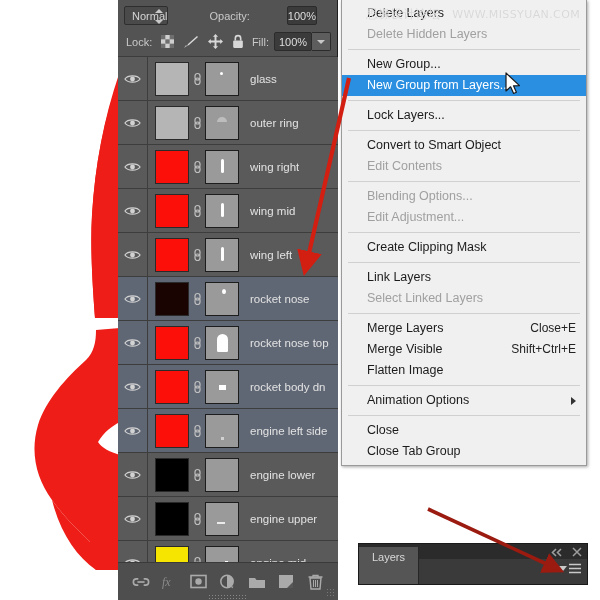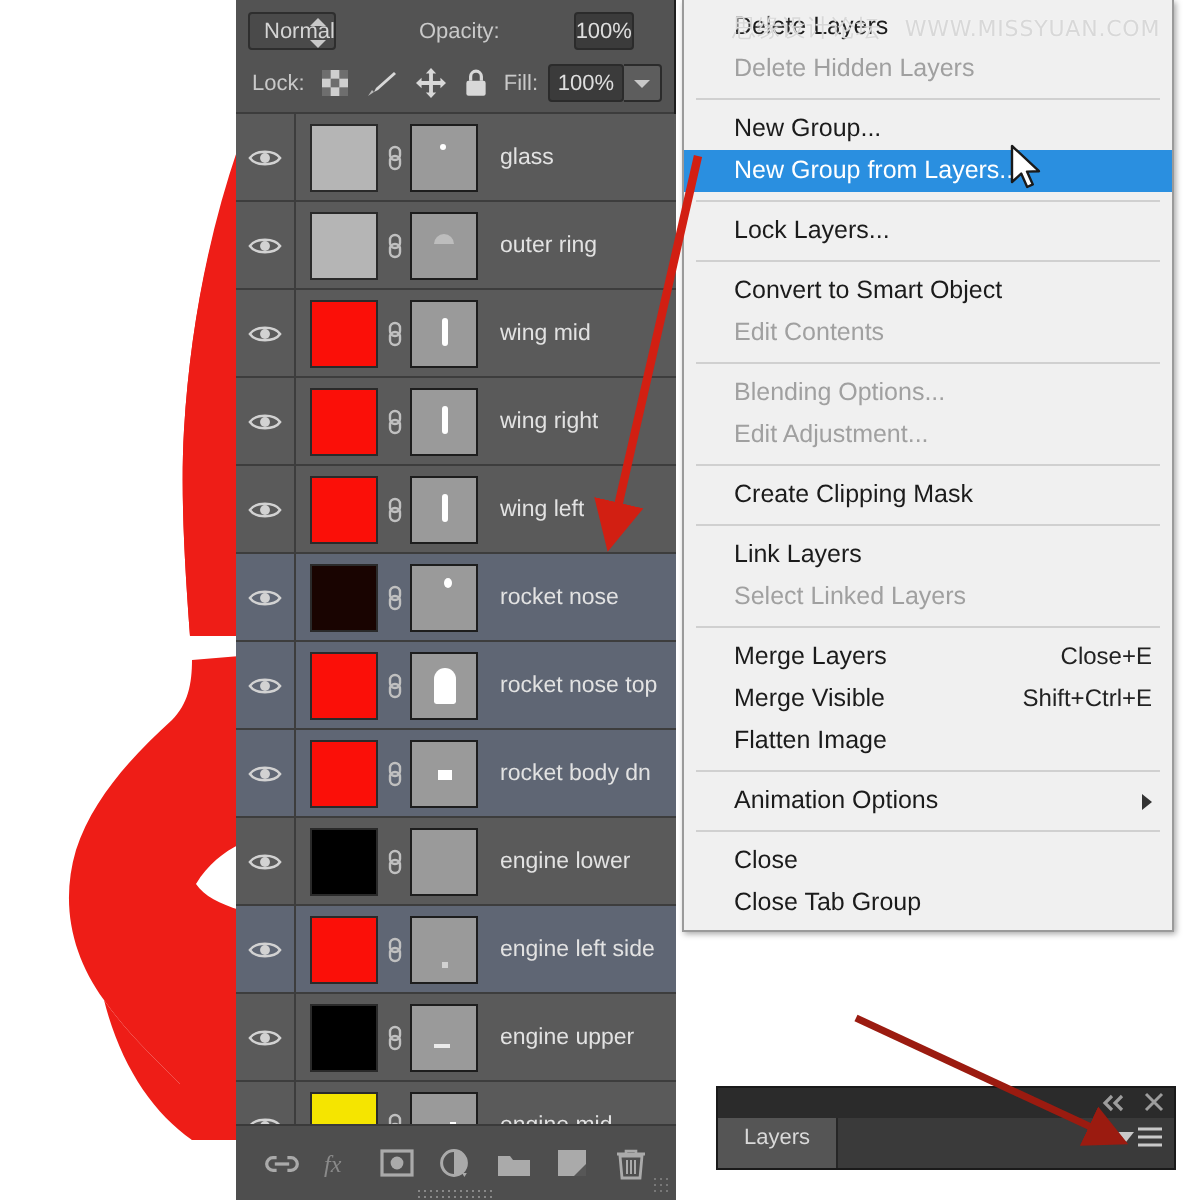--- a/index.html
+++ b/index.html
@@ -116,21 +116,21 @@
   #watermark .cn{font-size:12px;}
 
   
   #layers-tabstrip{
     position:absolute;left:358px;top:543px;width:230px;height:42px;background:#2b2b2b;
     border:1px solid #1a1a1a;box-sizing:border-box;
   }
   .tsbar{height:15px;display:flex;align-items:center;justify-content:flex-end;padding-right:5px;gap:9px;}
   .tstabs{height:25px;display:flex;align-items:flex-end;background:#3a3a3a;position:relative;}
   .tstab{
-    height:25px;line-height:21px;background:#555;color:#d9d9d9;font-size:11px;
+    height:37px;line-height:21px;background:#555;color:#d9d9d9;font-size:11px;
     padding:0 13px;border-right:1px solid #262626;
   }
   .tsmenu{position:absolute;right:6px;top:4px;display:flex;align-items:center;gap:2px;}
 
   
   #annotations{position:absolute;left:0;top:0;width:600px;height:600px;pointer-events:none;}
 
   
   #cursor{position:absolute;left:505px;top:72px;}
 </style>
@@ -261,152 +261,152 @@
         <span class="thumb" style="background:#fb0f08"></span>
         <span class="linkcell">
           <svg width="11" height="16" viewBox="0 0 11 16">
   <path d="M3,5 a2.5,2.5 0 0 1 5,0 v1.5 a2.5,2.5 0 0 1 -5,0 Z" fill="none" stroke="#c0c0c0" stroke-width="1.2"></path>
   <path d="M3,9.5 a2.5,2.5 0 0 1 5,0 v1.5 a2.5,2.5 0 0 1 -5,0 Z" fill="none" stroke="#c0c0c0" stroke-width="1.2"></path>
           </svg>
         </span>
         <span class="mask">
           <span class="blob" style="left:15px;top:8px;width:3px;height:14px;border-radius:2px"></span>
         </span>
+        <span class="layer-name">wing right</span>
+      </div>
+      <div class="layer-row">
+        <span class="eye-cell">
+          <svg width="17" height="12" viewBox="0 0 18 12">
+  <path d="M1,6 C4,1.6 14,1.6 17,6 C14,10.4 4,10.4 1,6 Z" fill="none" stroke="#d2d2d2" stroke-width="1.3"></path>
+  <circle cx="9" cy="6" r="2.6" fill="#d2d2d2"></circle>
+          </svg>
+        </span>
+        <span class="thumb" style="background:#fb0f08"></span>
+        <span class="linkcell">
+          <svg width="11" height="16" viewBox="0 0 11 16">
+  <path d="M3,5 a2.5,2.5 0 0 1 5,0 v1.5 a2.5,2.5 0 0 1 -5,0 Z" fill="none" stroke="#c0c0c0" stroke-width="1.2"></path>
+  <path d="M3,9.5 a2.5,2.5 0 0 1 5,0 v1.5 a2.5,2.5 0 0 1 -5,0 Z" fill="none" stroke="#c0c0c0" stroke-width="1.2"></path>
+          </svg>
+        </span>
+        <span class="mask">
+          <span class="blob" style="left:15px;top:8px;width:3px;height:14px;border-radius:2px"></span>
+        </span>
         <span class="layer-name">wing mid</span>
       </div>
       <div class="layer-row">
         <span class="eye-cell">
           <svg width="17" height="12" viewBox="0 0 18 12">
   <path d="M1,6 C4,1.6 14,1.6 17,6 C14,10.4 4,10.4 1,6 Z" fill="none" stroke="#d2d2d2" stroke-width="1.3"></path>
   <circle cx="9" cy="6" r="2.6" fill="#d2d2d2"></circle>
           </svg>
         </span>
         <span class="thumb" style="background:#fb0f08"></span>
         <span class="linkcell">
           <svg width="11" height="16" viewBox="0 0 11 16">
   <path d="M3,5 a2.5,2.5 0 0 1 5,0 v1.5 a2.5,2.5 0 0 1 -5,0 Z" fill="none" stroke="#c0c0c0" stroke-width="1.2"></path>
   <path d="M3,9.5 a2.5,2.5 0 0 1 5,0 v1.5 a2.5,2.5 0 0 1 -5,0 Z" fill="none" stroke="#c0c0c0" stroke-width="1.2"></path>
           </svg>
         </span>
         <span class="mask">
           <span class="blob" style="left:15px;top:8px;width:3px;height:14px;border-radius:2px"></span>
         </span>
-        <span class="layer-name">wing right</span>
-      </div>
-      <div class="layer-row">
+        <span class="layer-name">wing left</span>
+      </div>
+      <div class="layer-row sel">
+        <span class="eye-cell">
+          <svg width="17" height="12" viewBox="0 0 18 12">
+  <path d="M1,6 C4,1.6 14,1.6 17,6 C14,10.4 4,10.4 1,6 Z" fill="none" stroke="#d2d2d2" stroke-width="1.3"></path>
+  <circle cx="9" cy="6" r="2.6" fill="#d2d2d2"></circle>
+          </svg>
+        </span>
+        <span class="thumb" style="background:#190401"></span>
+        <span class="linkcell">
+          <svg width="11" height="16" viewBox="0 0 11 16">
+  <path d="M3,5 a2.5,2.5 0 0 1 5,0 v1.5 a2.5,2.5 0 0 1 -5,0 Z" fill="none" stroke="#c0c0c0" stroke-width="1.2"></path>
+  <path d="M3,9.5 a2.5,2.5 0 0 1 5,0 v1.5 a2.5,2.5 0 0 1 -5,0 Z" fill="none" stroke="#c0c0c0" stroke-width="1.2"></path>
+          </svg>
+        </span>
+        <span class="mask">
+          <span class="blob" style="left:16px;top:6px;width:4px;height:5px;border-radius:50%"></span>
+        </span>
+        <span class="layer-name">rocket nose</span>
+      </div>
+      <div class="layer-row sel">
         <span class="eye-cell">
           <svg width="17" height="12" viewBox="0 0 18 12">
   <path d="M1,6 C4,1.6 14,1.6 17,6 C14,10.4 4,10.4 1,6 Z" fill="none" stroke="#d2d2d2" stroke-width="1.3"></path>
   <circle cx="9" cy="6" r="2.6" fill="#d2d2d2"></circle>
           </svg>
         </span>
         <span class="thumb" style="background:#fb0f08"></span>
         <span class="linkcell">
           <svg width="11" height="16" viewBox="0 0 11 16">
   <path d="M3,5 a2.5,2.5 0 0 1 5,0 v1.5 a2.5,2.5 0 0 1 -5,0 Z" fill="none" stroke="#c0c0c0" stroke-width="1.2"></path>
   <path d="M3,9.5 a2.5,2.5 0 0 1 5,0 v1.5 a2.5,2.5 0 0 1 -5,0 Z" fill="none" stroke="#c0c0c0" stroke-width="1.2"></path>
           </svg>
         </span>
         <span class="mask">
-          <span class="blob" style="left:15px;top:8px;width:3px;height:14px;border-radius:2px"></span>
-        </span>
-        <span class="layer-name">wing left</span>
+          <span class="blob" style="left:11px;top:7px;width:11px;height:18px;border-radius:9px 9px 2px 2px"></span>
+        </span>
+        <span class="layer-name">rocket nose top</span>
       </div>
       <div class="layer-row sel">
         <span class="eye-cell">
           <svg width="17" height="12" viewBox="0 0 18 12">
   <path d="M1,6 C4,1.6 14,1.6 17,6 C14,10.4 4,10.4 1,6 Z" fill="none" stroke="#d2d2d2" stroke-width="1.3"></path>
   <circle cx="9" cy="6" r="2.6" fill="#d2d2d2"></circle>
           </svg>
         </span>
-        <span class="thumb" style="background:#190401"></span>
-        <span class="linkcell">
-          <svg width="11" height="16" viewBox="0 0 11 16">
-  <path d="M3,5 a2.5,2.5 0 0 1 5,0 v1.5 a2.5,2.5 0 0 1 -5,0 Z" fill="none" stroke="#c0c0c0" stroke-width="1.2"></path>
-  <path d="M3,9.5 a2.5,2.5 0 0 1 5,0 v1.5 a2.5,2.5 0 0 1 -5,0 Z" fill="none" stroke="#c0c0c0" stroke-width="1.2"></path>
-          </svg>
-        </span>
-        <span class="mask">
-          <span class="blob" style="left:16px;top:6px;width:4px;height:5px;border-radius:50%"></span>
-        </span>
-        <span class="layer-name">rocket nose</span>
+        <span class="thumb" style="background:#fb0f08"></span>
+        <span class="linkcell">
+          <svg width="11" height="16" viewBox="0 0 11 16">
+  <path d="M3,5 a2.5,2.5 0 0 1 5,0 v1.5 a2.5,2.5 0 0 1 -5,0 Z" fill="none" stroke="#c0c0c0" stroke-width="1.2"></path>
+  <path d="M3,9.5 a2.5,2.5 0 0 1 5,0 v1.5 a2.5,2.5 0 0 1 -5,0 Z" fill="none" stroke="#c0c0c0" stroke-width="1.2"></path>
+          </svg>
+        </span>
+        <span class="mask">
+          <span class="blob" style="left:13px;top:14px;width:7px;height:5px"></span>
+        </span>
+        <span class="layer-name">rocket body dn</span>
       </div>
       <div class="layer-row sel">
         <span class="eye-cell">
           <svg width="17" height="12" viewBox="0 0 18 12">
   <path d="M1,6 C4,1.6 14,1.6 17,6 C14,10.4 4,10.4 1,6 Z" fill="none" stroke="#d2d2d2" stroke-width="1.3"></path>
   <circle cx="9" cy="6" r="2.6" fill="#d2d2d2"></circle>
           </svg>
         </span>
         <span class="thumb" style="background:#fb0f08"></span>
         <span class="linkcell">
           <svg width="11" height="16" viewBox="0 0 11 16">
   <path d="M3,5 a2.5,2.5 0 0 1 5,0 v1.5 a2.5,2.5 0 0 1 -5,0 Z" fill="none" stroke="#c0c0c0" stroke-width="1.2"></path>
   <path d="M3,9.5 a2.5,2.5 0 0 1 5,0 v1.5 a2.5,2.5 0 0 1 -5,0 Z" fill="none" stroke="#c0c0c0" stroke-width="1.2"></path>
           </svg>
         </span>
         <span class="mask">
-          <span class="blob" style="left:11px;top:7px;width:11px;height:18px;border-radius:9px 9px 2px 2px"></span>
-        </span>
-        <span class="layer-name">rocket nose top</span>
-      </div>
-      <div class="layer-row sel">
-        <span class="eye-cell">
-          <svg width="17" height="12" viewBox="0 0 18 12">
-  <path d="M1,6 C4,1.6 14,1.6 17,6 C14,10.4 4,10.4 1,6 Z" fill="none" stroke="#d2d2d2" stroke-width="1.3"></path>
-  <circle cx="9" cy="6" r="2.6" fill="#d2d2d2"></circle>
-          </svg>
-        </span>
-        <span class="thumb" style="background:#fb0f08"></span>
-        <span class="linkcell">
-          <svg width="11" height="16" viewBox="0 0 11 16">
-  <path d="M3,5 a2.5,2.5 0 0 1 5,0 v1.5 a2.5,2.5 0 0 1 -5,0 Z" fill="none" stroke="#c0c0c0" stroke-width="1.2"></path>
-  <path d="M3,9.5 a2.5,2.5 0 0 1 5,0 v1.5 a2.5,2.5 0 0 1 -5,0 Z" fill="none" stroke="#c0c0c0" stroke-width="1.2"></path>
-          </svg>
-        </span>
-        <span class="mask">
-          <span class="blob" style="left:13px;top:14px;width:7px;height:5px"></span>
-        </span>
-        <span class="layer-name">rocket body dn</span>
+          <span class="blob" style="left:15px;top:22px;width:3px;height:3px;opacity:.55"></span>
+        </span>
+        <span class="layer-name">engine left side</span>
       </div>
       <div class="layer-row">
         <span class="eye-cell">
           <svg width="17" height="12" viewBox="0 0 18 12">
   <path d="M1,6 C4,1.6 14,1.6 17,6 C14,10.4 4,10.4 1,6 Z" fill="none" stroke="#d2d2d2" stroke-width="1.3"></path>
   <circle cx="9" cy="6" r="2.6" fill="#d2d2d2"></circle>
           </svg>
         </span>
         <span class="thumb" style="background:#000000"></span>
         <span class="linkcell">
           <svg width="11" height="16" viewBox="0 0 11 16">
   <path d="M3,5 a2.5,2.5 0 0 1 5,0 v1.5 a2.5,2.5 0 0 1 -5,0 Z" fill="none" stroke="#c0c0c0" stroke-width="1.2"></path>
   <path d="M3,9.5 a2.5,2.5 0 0 1 5,0 v1.5 a2.5,2.5 0 0 1 -5,0 Z" fill="none" stroke="#c0c0c0" stroke-width="1.2"></path>
           </svg>
         </span>
         <span class="mask"></span>
         <span class="layer-name">engine lower</span>
-      </div>
-      <div class="layer-row sel">
-        <span class="eye-cell">
-          <svg width="17" height="12" viewBox="0 0 18 12">
-  <path d="M1,6 C4,1.6 14,1.6 17,6 C14,10.4 4,10.4 1,6 Z" fill="none" stroke="#d2d2d2" stroke-width="1.3"></path>
-  <circle cx="9" cy="6" r="2.6" fill="#d2d2d2"></circle>
-          </svg>
-        </span>
-        <span class="thumb" style="background:#fb0f08"></span>
-        <span class="linkcell">
-          <svg width="11" height="16" viewBox="0 0 11 16">
-  <path d="M3,5 a2.5,2.5 0 0 1 5,0 v1.5 a2.5,2.5 0 0 1 -5,0 Z" fill="none" stroke="#c0c0c0" stroke-width="1.2"></path>
-  <path d="M3,9.5 a2.5,2.5 0 0 1 5,0 v1.5 a2.5,2.5 0 0 1 -5,0 Z" fill="none" stroke="#c0c0c0" stroke-width="1.2"></path>
-          </svg>
-        </span>
-        <span class="mask">
-          <span class="blob" style="left:15px;top:22px;width:3px;height:3px;opacity:.55"></span>
-        </span>
-        <span class="layer-name">engine left side</span>
       </div>
       <div class="layer-row">
         <span class="eye-cell">
           <svg width="17" height="12" viewBox="0 0 18 12">
   <path d="M1,6 C4,1.6 14,1.6 17,6 C14,10.4 4,10.4 1,6 Z" fill="none" stroke="#d2d2d2" stroke-width="1.3"></path>
   <circle cx="9" cy="6" r="2.6" fill="#d2d2d2"></circle>
           </svg>
         </span>
         <span class="thumb" style="background:#000000"></span>
         <span class="linkcell">

